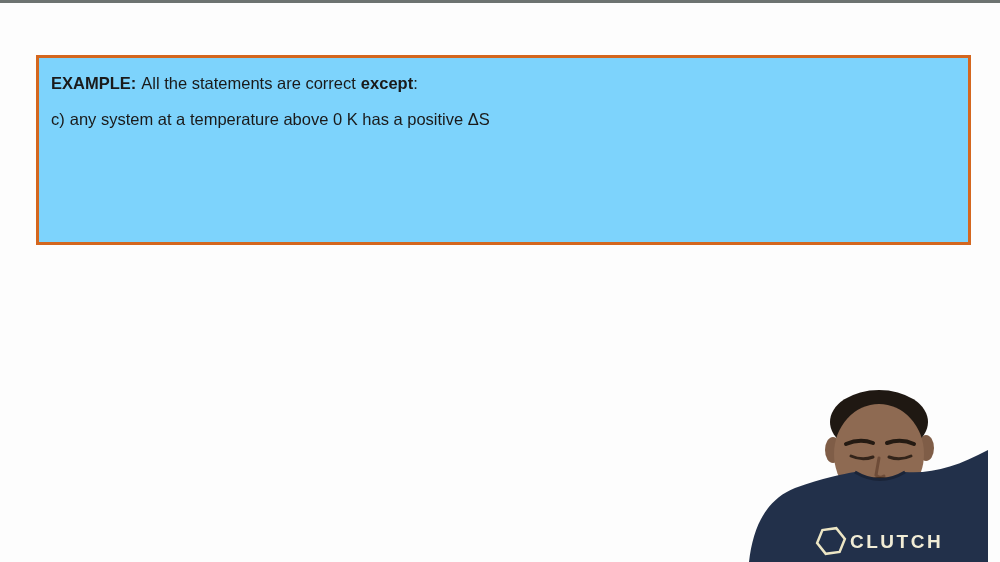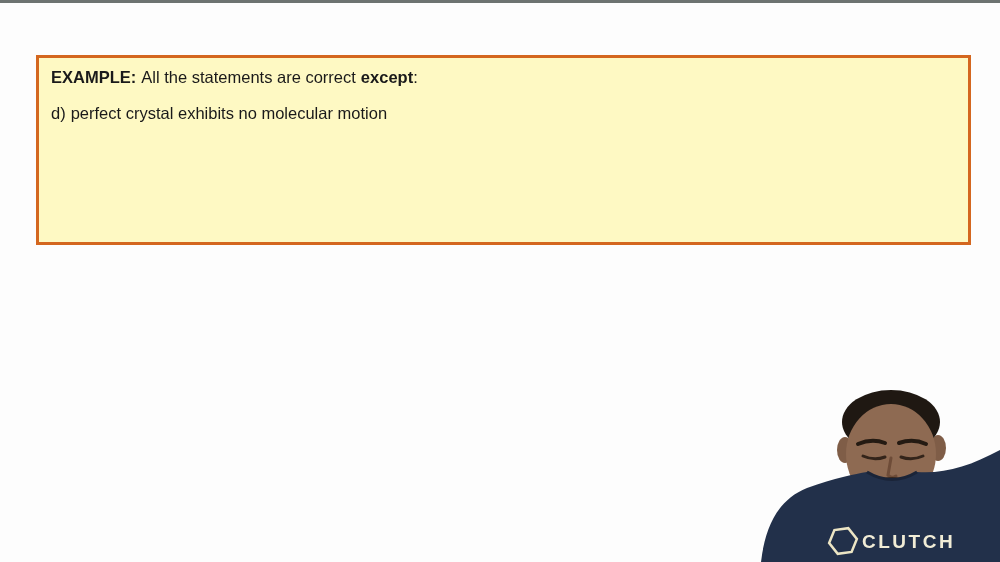--- a/index.html
+++ b/index.html
@@ -9,51 +9,51 @@
     font-family:"Liberation Sans", sans-serif;
   }
   .top-bar {
     position:absolute; top:0; left:0; width:1000px; height:3px;
     background:#6d7371;
   }
   .question-box {
     position:absolute; left:36px; top:55px; width:935px; height:190px;
     box-sizing:border-box;
     border:3px solid #d4671f;
-    background:#fef9c3;
-    padding:10px 14px 12px 12px;
+    background:#7dd3fc;
+    padding:16px 14px 12px 12px;
   }
   .q-line {
     font-size:16.5px; line-height:18px; color:#1a1a1a;
     margin-bottom:18px; white-space:nowrap;
   }
   .q-line:last-child { margin-bottom:0; }
   .q-label { font-weight:bold; margin-right:5px; }
   .q-emph  { font-weight:bold; margin-left:5px; }
   .opt-label { margin-right:5px; }
   .instructor {
-    position:absolute; right:0; bottom:0; width:245px; height:174px;
+    position:absolute; right:12px; bottom:0; width:245px; height:174px;
   }
   .instructor svg { display:block; }
   .brand-text {
     font-family:"Liberation Sans", sans-serif;
     font-weight:bold; font-size:19px; letter-spacing:2.5px;
   }
 </style>
 </head>
 <body>
 
 <div class="top-bar"></div>
 
 <div class="question-box">
   <div class="q-line">
     <span class="q-label">EXAMPLE:</span><span>All the statements are correct</span><span class="q-emph">except</span><span>:</span>
   </div>
   <div class="q-line">
-    <span class="opt-label">d)</span><span>perfect crystal exhibits no molecular motion</span>
+    <span class="opt-label">c)</span><span>any system at a temperature above 0 K has a positive ΔS</span>
   </div>
 </div>
 
 <div class="instructor">
   <svg width="245" height="174" viewBox="0 0 245 174" xmlns="http://www.w3.org/2000/svg">
 
     <rect x="112" y="70" width="50" height="52" rx="8" fill="#7c5843"></rect>
 
     <ellipse cx="90" cy="62" rx="8" ry="13" fill="#7f5d47"></ellipse>
     <ellipse cx="183" cy="60" rx="8" ry="13" fill="#7f5d47"></ellipse>

